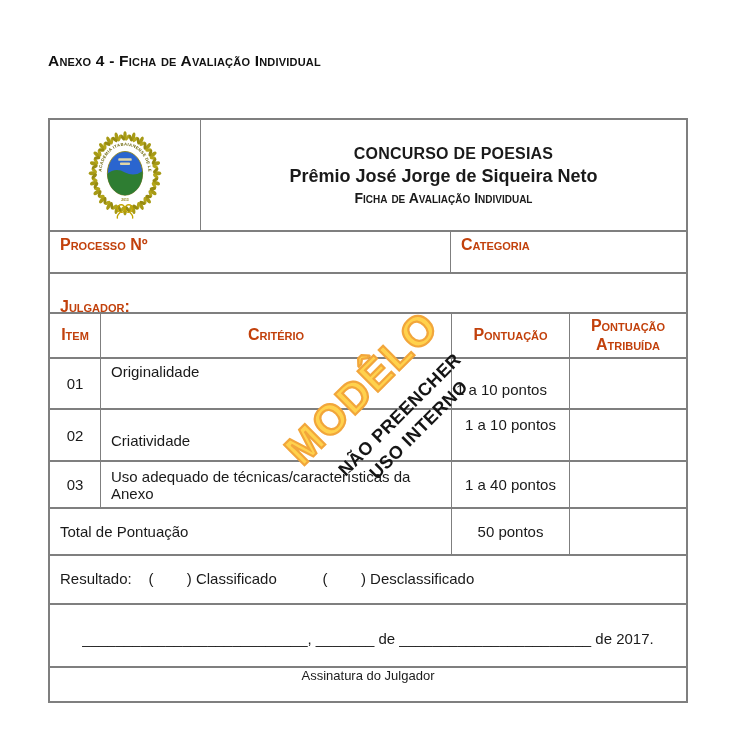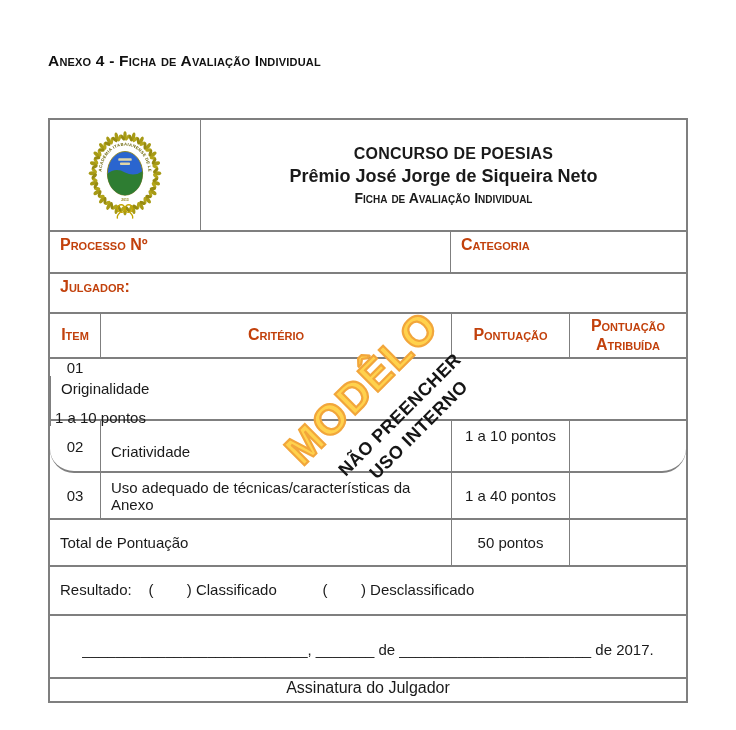--- a/index.html
+++ b/index.html
@@ -29,47 +29,47 @@
   .title-cell{flex:1;display:flex;flex-direction:column;align-items:center;justify-content:center;}
   .t1{font-weight:bold;font-size:16px;letter-spacing:.2px;margin-left:20px;}
   .t2{font-weight:bold;font-size:18px;margin-top:3px;}
   .t3{font-weight:bold;font-variant:small-caps;font-size:14px;margin-top:3px;}
 
   
   .r-proc{height:42px;}
   .proc-cell{width:400px;padding:4px 10px;}
   .cat-cell{flex:1;padding:4px 10px;}
   .r-julgador{height:40px;}
-  .julg-cell{flex:1;padding:4px 10px;}
+  .julg-cell{flex:1;padding:4px 10px;margin-top:20px;}
 
   
   .r-thead{height:45px;}
   .th{display:flex;align-items:center;justify-content:center;text-align:center;line-height:1.15;}
   .c1{width:50px;}
   .c2{width:351px;}
   .c3{width:118px;}
   .c4{flex:1;}
-  .r-item1{height:62px;flex-direction:column;}
-  .r-item2{height:52px;border-radius:24px;}
+  .r-item1{height:51px;}
+  .r-item2{height:52px;}
   .r-item3{height:47px;}
   .td-item{width:50px;display:flex;align-items:center;justify-content:center;}
   .td-crit{width:351px;display:flex;padding:0 10px;}
   .td-pont{width:118px;display:flex;justify-content:center;}
   .td-blank{flex:1;}
   .r-total{height:47px;}
   .total-label-cell{width:401px;display:flex;align-items:center;padding:0 10px;}
   .total-val-cell{width:118px;display:flex;align-items:center;justify-content:center;}
 
   
   .r-resultado{height:49px;}
   .resultado-cell{flex:1;padding:14px 10px 0;white-space:pre;}
   .r-date{height:63px;}
   .date-cell{flex:1;display:flex;align-items:center;justify-content:center;padding-top:6px;}
   .r-sign{}
-  .sign-cell{flex:1;display:flex;align-items:flex-end;justify-content:center;padding-bottom:19px;font-size:16px;}
+  .sign-cell{flex:1;display:flex;align-items:flex-end;justify-content:center;padding-bottom:19px;font-size:13px;}
 
   .form-number{position:absolute;left:48px;top:744px;font-size:10px;color:#222;}
 
   
   .wm{position:absolute;pointer-events:none;white-space:nowrap;z-index:10;}
   .wm-main{
     left:362px;top:388px;
     transform:translate(-50%,-50%) rotate(-45deg);
     font-size:42px;font-weight:bold;letter-spacing:2px;
     color:#ffd24d;-webkit-text-stroke:2.2px #f2a63b;

